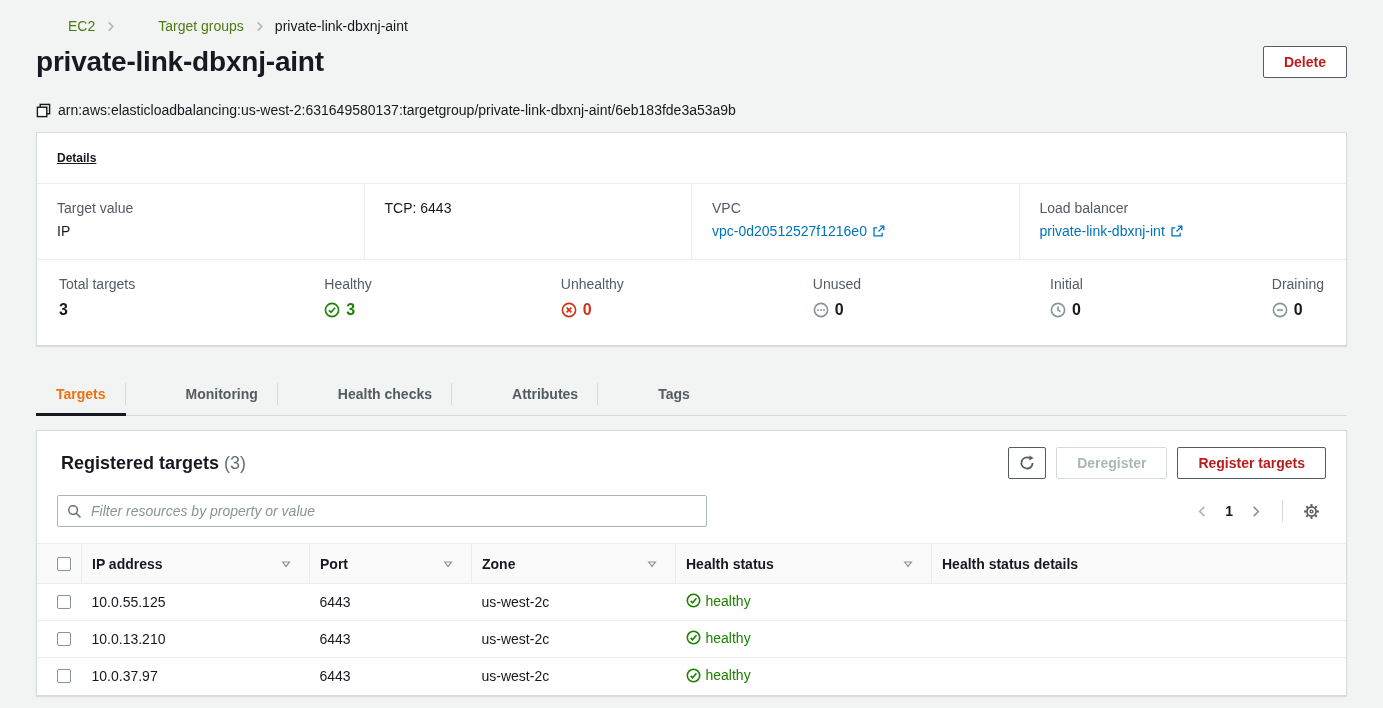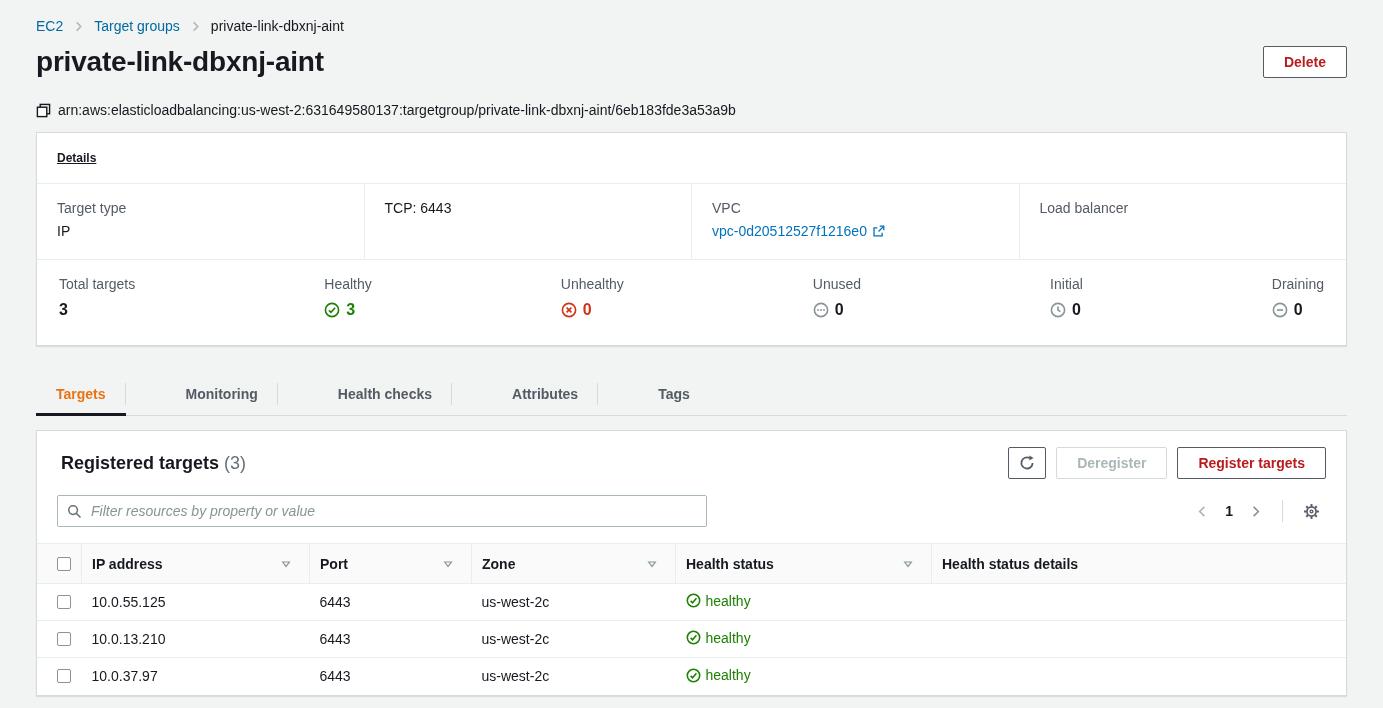--- a/index.html
+++ b/index.html
@@ -6,21 +6,21 @@
   html, body { margin:0; padding:0; }
   body {
     width:1383px; height:708px; overflow:hidden;
     background:#f2f3f3; color:#16191f;
     font-family:"Liberation Sans", sans-serif; font-size:14px;
   }
   .page { padding:18px 36px 0 36px; }
 
   
   .breadcrumb { display:flex; align-items:center; gap:10px; font-size:14px; }
-  .breadcrumb a { color:#0369a1; text-decoration:none; cursor:pointer; }
+  .breadcrumb a { color:#4d7c0f; text-decoration:none; cursor:pointer;margin-left:32px; }
   .crumb-sep { display:inline-flex; color:#aab7b8; }
   .crumb-current { color:#16191f; }
 
   
   .title-row { display:flex; justify-content:space-between; align-items:center; margin-top:12px; }
   .title-row h1 { margin:0; font-size:28px; font-weight:700; letter-spacing:-0.2px; }
 
   .btn {
     display:inline-flex; align-items:center; justify-content:center;
     height:32px; padding:0 20px; background:#fff; border:1px solid #545b64;
@@ -129,21 +129,21 @@
     <span>arn:aws:elasticloadbalancing:us-west-2:631649580137:targetgroup/private-link-dbxnj-aint/6eb183fde3a53a9b</span>
   </div>
 
   <section class="card">
     <div class="card-header">
       <h2>Details</h2>
     </div>
 
     <div class="details-grid">
       <div class="detail-col">
-        <div class="detail-label">Target type</div>
+        <div class="detail-label">Target value</div>
         <div class="detail-value">IP</div>
       </div>
       <div class="detail-col">
         <div class="detail-value">TCP: 6443</div>
       </div>
       <div class="detail-col">
         <div class="detail-label">VPC</div>
         <div class="detail-value">
           <a class="link">
             <span>vpc-0d20512527f1216e0</span>
@@ -152,20 +152,32 @@
                   <path d="M12.5 9.5v4h-10v-10h4" fill="none" stroke="#0073bb" stroke-width="1.6"></path>
                   <path d="M9.5 1.5h5v5" fill="none" stroke="#0073bb" stroke-width="1.6"></path>
                   <path d="M14 2 L8 8" stroke="#0073bb" stroke-width="1.6"></path>
                 </svg>
             </span>
           </a>
         </div>
       </div>
       <div class="detail-col">
         <div class="detail-label">Load balancer</div>
+        <div class="detail-value">
+          <a class="link">
+            <span>private-link-dbxnj-int</span>
+            <span style="display:inline-flex;">
+              <svg width="13" height="13" viewBox="0 0 16 16">
+                  <path d="M12.5 9.5v4h-10v-10h4" fill="none" stroke="#0073bb" stroke-width="1.6"></path>
+                  <path d="M9.5 1.5h5v5" fill="none" stroke="#0073bb" stroke-width="1.6"></path>
+                  <path d="M14 2 L8 8" stroke="#0073bb" stroke-width="1.6"></path>
+                </svg>
+            </span>
+          </a>
+        </div>
       </div>
     </div>
 
     <div class="stats-row">
       <div class="stat">
         <div class="stat-label">Total targets</div>
         <div class="stat-value v-dark">
             <span>3</span>
           </div>
       </div>

